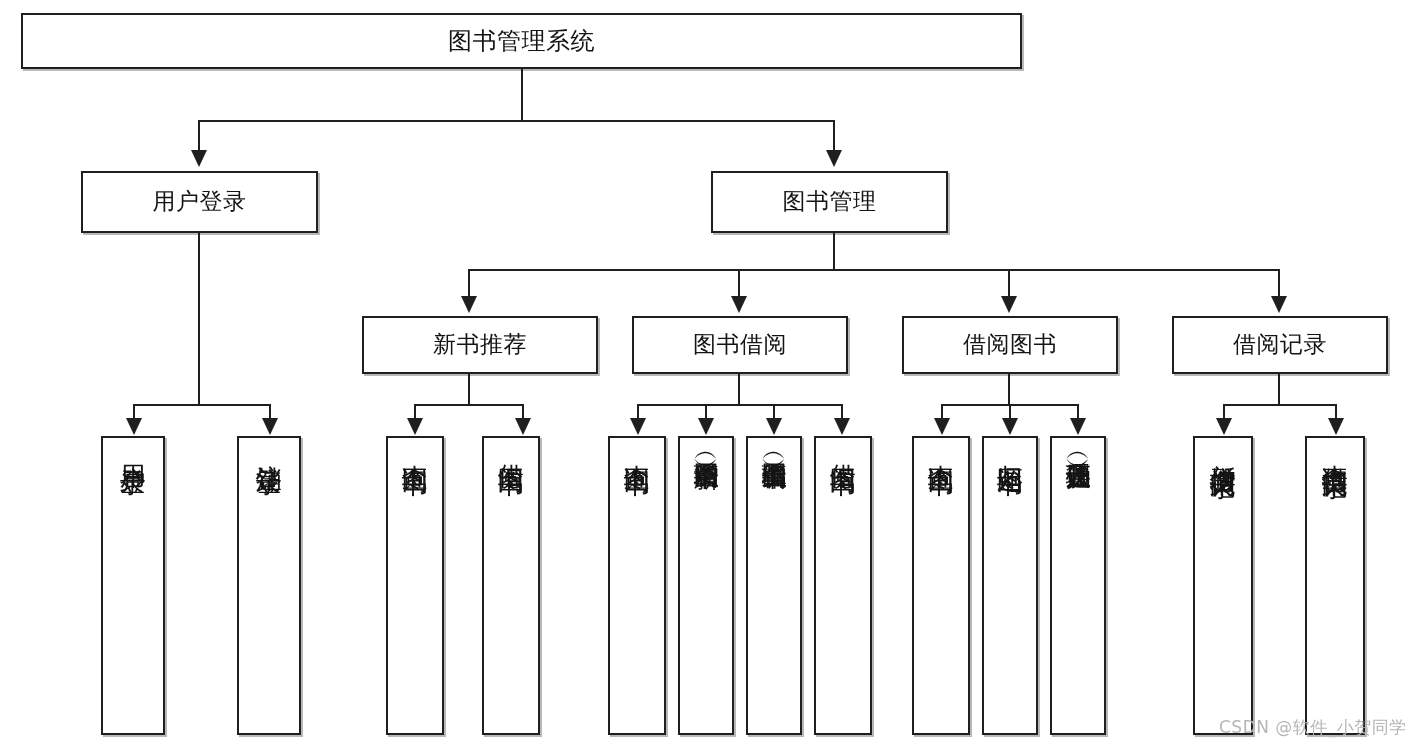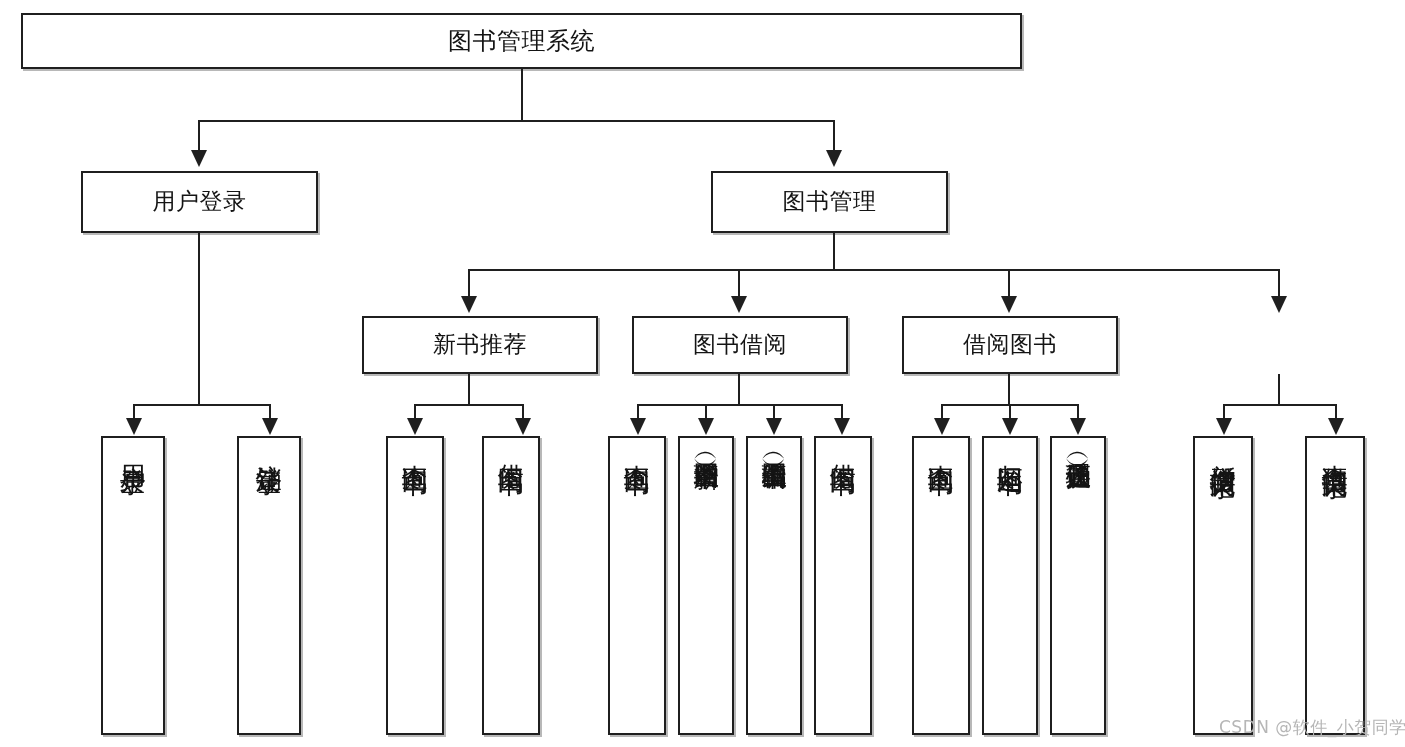--- a/index.html
+++ b/index.html
@@ -128,20 +128,23 @@
 
   <div class="node horiz" style="left:362px; top:316px; width:236px; height:58px;">
     <span class="node-label">新书推荐</span>
   </div>
   <div class="node horiz" style="left:632px; top:316px; width:216px; height:58px;">
     <span class="node-label">图书借阅</span>
   </div>
   <div class="node horiz" style="left:902px; top:316px; width:216px; height:58px;">
     <span class="node-label">借阅图书</span>
   </div>
+  <div class="node horiz" style="left:1172px; top:316px; width:216px; height:58px;">
+    <span class="node-label">借阅记录</span>
+  </div>
 
   <div class="edge v" style="left:468px; top:374px; height:31px;"></div>
   <div class="edge h" style="left:414px; top:404px; width:110px;"></div>
   <div class="edge v" style="left:414px; top:404px; height:15px;"></div>
   <div class="arrow" style="left:407px; top:418px;"></div>
   <div class="edge v" style="left:522px; top:404px; height:15px;"></div>
   <div class="arrow" style="left:515px; top:418px;"></div>
 
   <div class="edge v" style="left:738px; top:374px; height:31px;"></div>
   <div class="edge h" style="left:637px; top:404px; width:204px;"></div>

